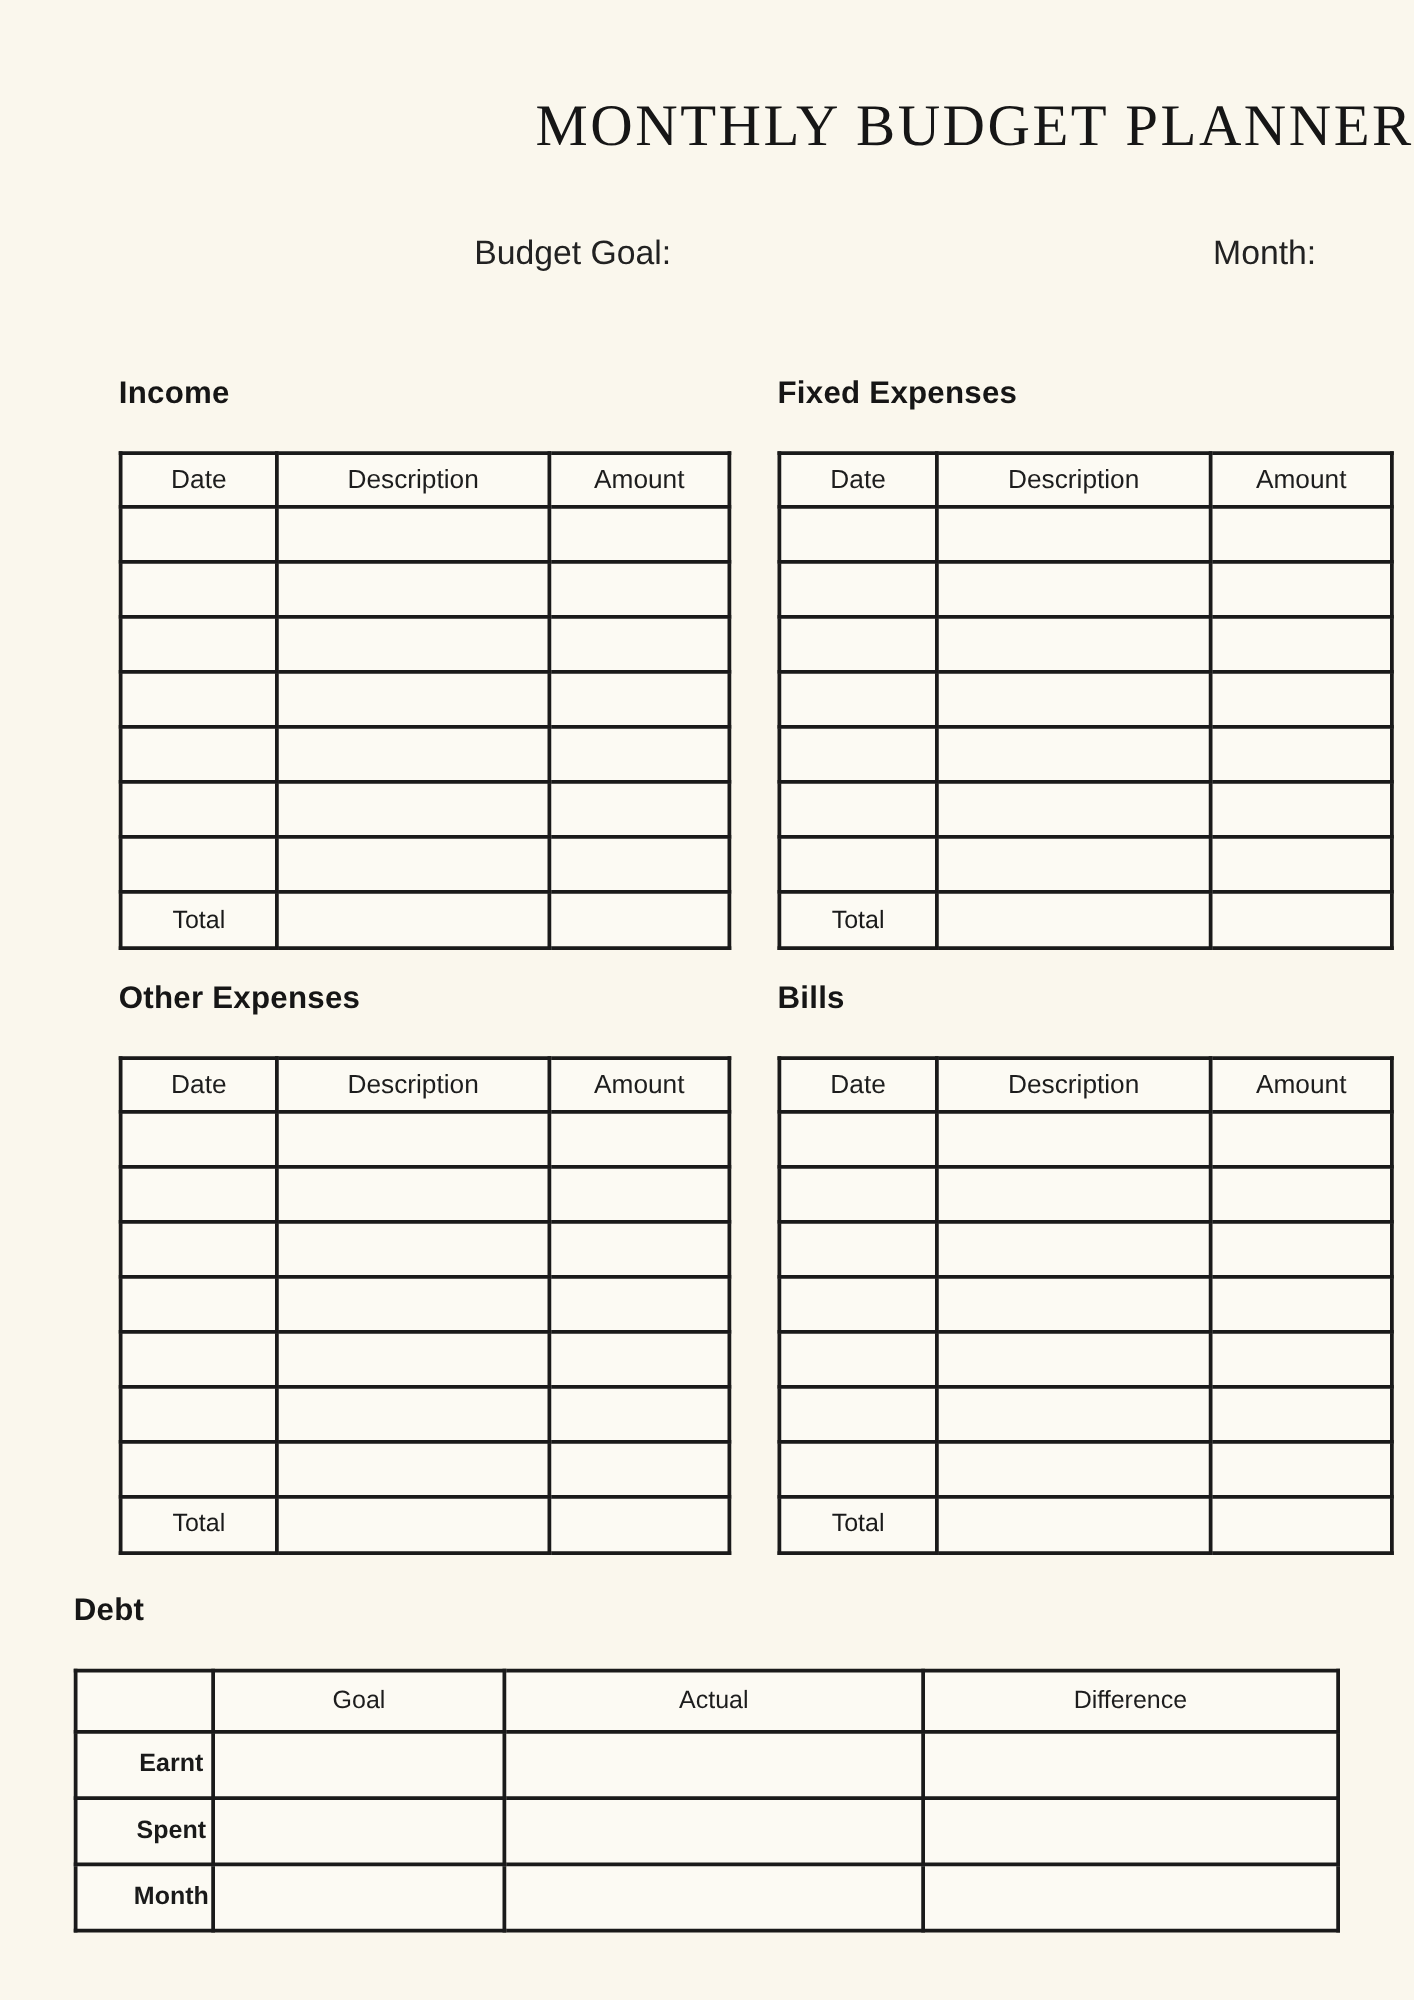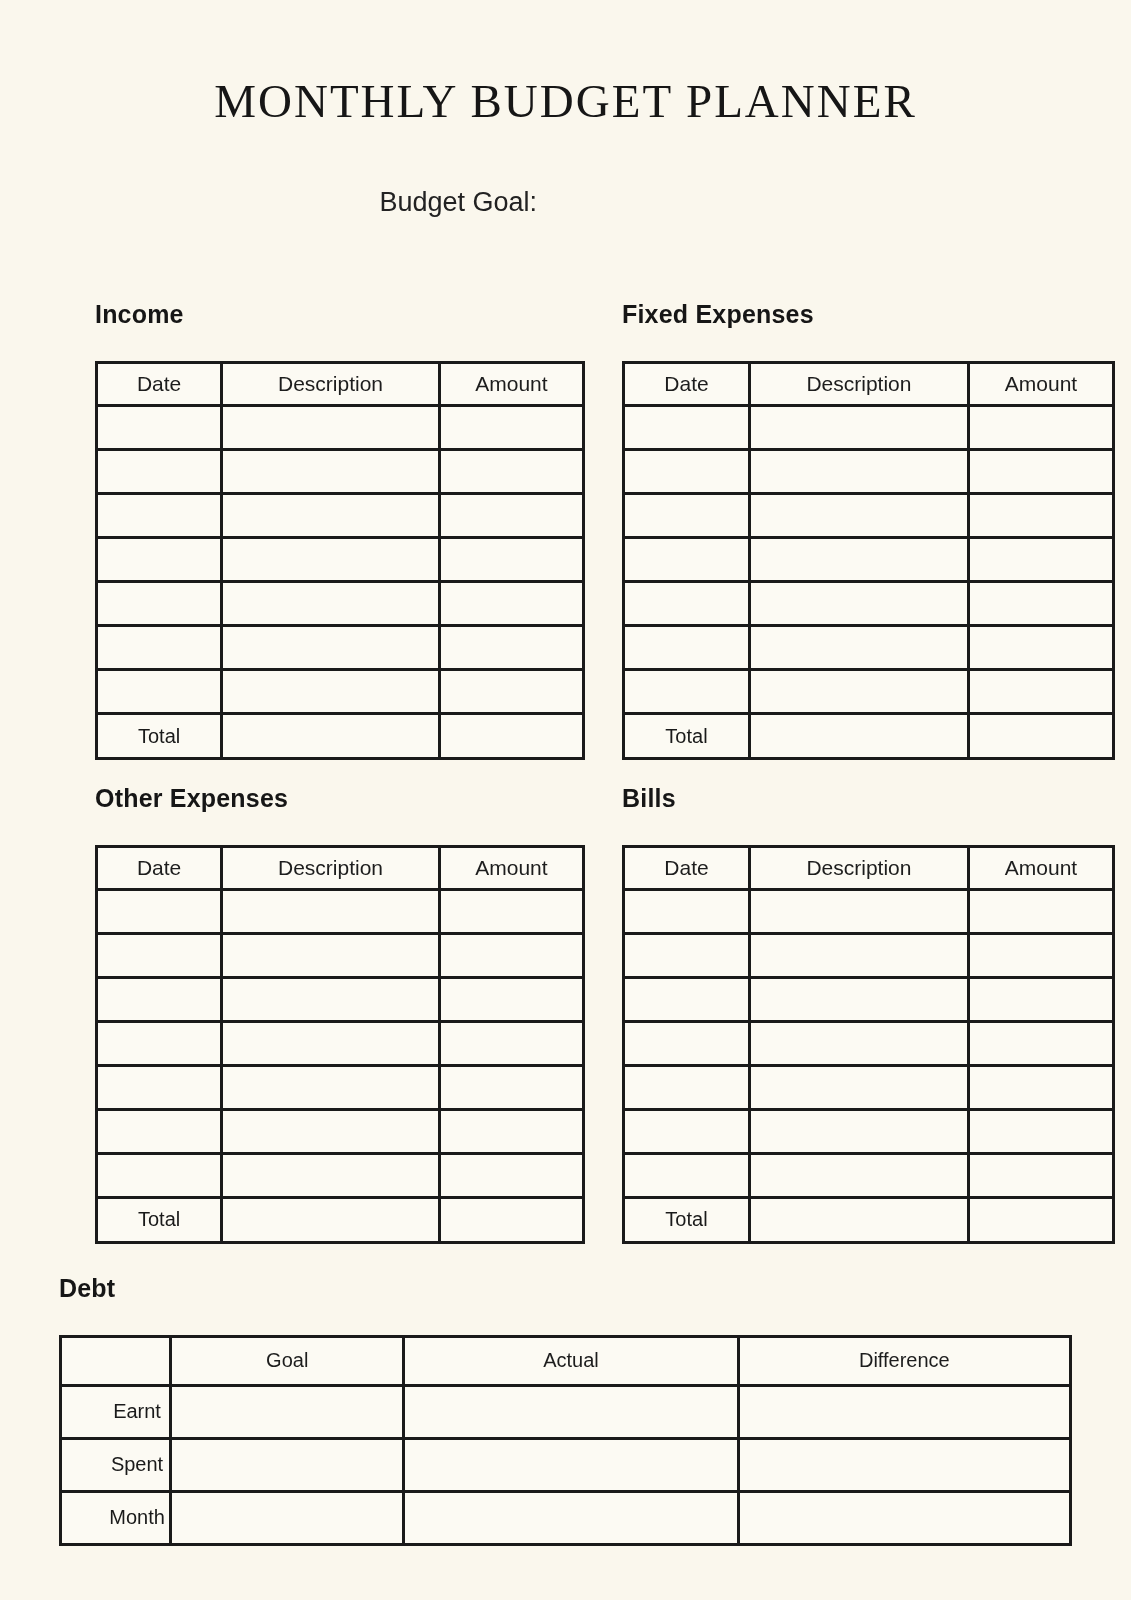--- a/index.html
+++ b/index.html
@@ -19,21 +19,21 @@
     width: 1131px;
     height: 1600px;
     overflow: hidden;
   }
   
   .title {
     font-family: "Liberation Serif", serif;
     font-weight: 500;
     font-size: 47px;
     letter-spacing: 2px;
-    text-align: center;
+    text-align: right;
     margin: 76px 0 0 0;
     line-height: 1.1;
     color: #161616;
   }
   
   .fields {
     display: flex;
     align-items: flex-end;
     margin: 58px 78px 0 59px;
   }
@@ -108,34 +108,38 @@
   }
   .recap-table th {
     height: 46px;
     font-size: 20px;
     font-weight: 400;
     color: #1d1d1d;
   }
   .recap-table td { height: 50px; }
   .recap-table .row-label {
     font-size: 20px;
-    font-weight: 400;
+    font-weight: 700;
     padding-left: 43px;
   }
 </style>
 </head>
 <body>
 
 <div class="page">
 
   <h1 class="title">MONTHLY BUDGET PLANNER</h1>
 
   <div class="fields">
     <div class="field field-goal">
       <span class="field-label">Budget Goal:</span>
+      <span class="field-line"></span>
+    </div>
+    <div class="field field-month">
+      <span class="field-label">Month:</span>
       <span class="field-line"></span>
     </div>
   </div>
 
   <div class="tables-grid">
 
     <section class="table-section">
       <h2 class="section-title">Income</h2>
       <table class="data-table">
         <colgroup>

